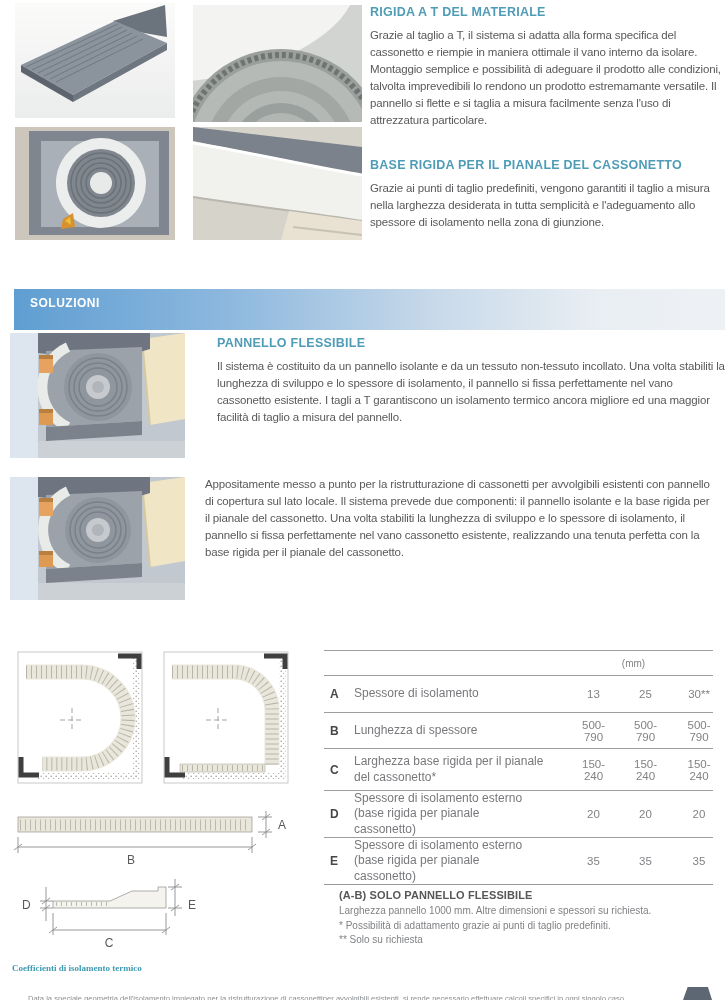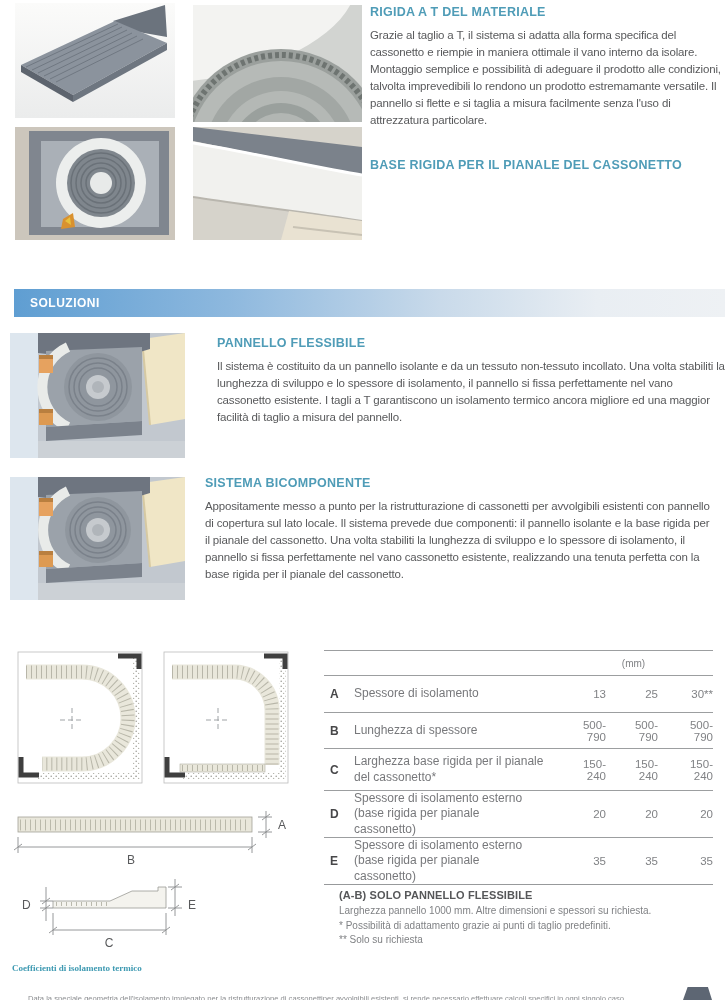--- a/index.html
+++ b/index.html
@@ -3,30 +3,30 @@
 <meta charset="utf-8">
 <style>
   html,body{margin:0;padding:0;background:#ffffff;}
   .page{position:relative;width:725px;height:1000px;background:#fff;overflow:hidden;
         font-family:"Liberation Sans",sans-serif;}
   .abs{position:absolute;}
   .h-teal{color:#4f9cb7;font-size:12.5px;font-weight:bold;letter-spacing:.25px;margin:0 0 8px 0;}
   .body-txt{color:#58595b;font-size:11.5px;line-height:17px;letter-spacing:-0.15px;margin:0;}
   .photo{position:absolute;overflow:hidden;}
   .photo svg{display:block;}
-  .sol-bar{position:absolute;left:14px;top:289px;width:711px;height:28px;
+  .sol-bar{position:absolute;left:14px;top:289px;width:711px;height:41px;
            background:linear-gradient(to right,#5f9ed2 0%,#8db8de 30%,#c9daea 60%,#e9eef3 82%,#eef1f4 100%);
            color:#ffffff;font-size:12px;font-weight:bold;letter-spacing:.5px;line-height:28px;
            padding-left:16px;box-sizing:border-box;}
   .spec-table{position:absolute;left:324px;top:650px;width:389px;border-bottom:1px solid #97999b;}
   .t-row{display:grid;grid-template-columns:30px 1fr 52px 52px 55px;border-top:1px solid #9c9ea0;
          align-items:center;box-sizing:border-box;}
   .t-row .letter{font-size:12px;font-weight:bold;color:#474749;padding-left:6px;}
   .t-row .lbl{font-size:12px;color:#77787b;line-height:1.28;padding-right:10px;}
-  .t-row .val{font-size:11.5px;color:#808285;text-align:right;margin-left:27px;}
+  .t-row .val{font-size:11.5px;color:#808285;text-align:center;margin-left:27px;}
   .t-row.hdr{min-height:25px;}
   .t-row.hdr .unit{grid-column:3/6;text-align:center;font-size:10px;color:#808285;}
   .r-a{min-height:37px;} .r-b{min-height:36px;} .r-c{min-height:42px;}
   .r-d{min-height:38px;} .r-e{min-height:37px;}
   .notes{position:absolute;left:339px;top:889px;width:392px;}
   .notes .nh{font-size:11px;font-weight:bold;color:#565759;margin:0 0 3px 0;letter-spacing:.1px;}
   .notes .nl{font-size:10px;color:#808285;line-height:14.5px;margin:0;}
   .foot-h{position:absolute;left:12px;top:963px;font-size:9px;font-weight:bold;color:#3f9ab2;margin:0;font-family:Liberation Serif, serif;}
   .foot-b{position:absolute;left:12px;top:978px;width:700px;font-size:7.6px;color:#8a8c8f;margin:16px;}
   .corner{position:absolute;left:683px;top:987px;width:29px;height:13px;background:#5d6673;
@@ -111,20 +111,21 @@
     </svg>
   </div>
 
   <div class="abs" style="left:370px;top:5px;width:352px;">
     <h3 class="h-teal">RIGIDA A T DEL MATERIALE</h3>
     <p class="body-txt">Grazie al taglio a T, il sistema si adatta alla forma specifica del cassonetto e riempie in maniera ottimale il vano interno da isolare. Montaggio semplice e possibilità di adeguare il prodotto alle condizioni, talvolta imprevedibili lo rendono un prodotto estremamante versatile. Il pannello si flette e si taglia a misura facilmente senza l'uso di attrezzatura particolare.</p>
   </div>
 
   <div class="abs" style="left:370px;top:158px;width:352px;">
     <h3 class="h-teal">BASE RIGIDA PER IL PIANALE DEL CASSONETTO</h3>
+    <p class="body-txt">Grazie ai punti di taglio predefiniti, vengono garantiti il taglio a misura nella larghezza desiderata in tutta semplicità e l'adeguamento allo spessore di isolamento nella zona di giunzione.</p>
   </div>
 
   <div class="sol-bar">SOLUZIONI</div>
 
   <div class="photo" style="left:10px;top:333px;">
     <svg width="175" height="125" viewBox="0 0 175 125">
       <rect width="175" height="125" fill="#c2c8cf"></rect>
       <rect x="0" y="0" width="28" height="125" fill="#dde6ee"></rect>
       <polygon points="132,6 175,0 175,86 140,92" fill="#f0e6c6"></polygon>
       <line x1="132" y1="6" x2="140" y2="92" stroke="#d6c9a2" stroke-width="2"></line>
@@ -173,21 +174,20 @@
       <rect x="29" y="21" width="14" height="18" fill="#e6a25f"></rect>
       <rect x="29" y="21" width="14" height="4" fill="#b97f3f"></rect>
       <rect x="29" y="74" width="14" height="16" fill="#dd9a52"></rect>
       <rect x="29" y="74" width="14" height="4" fill="#b97f3f"></rect>
       <polygon points="36,92 132,86 132,100 36,106" fill="#7b828c"></polygon>
       <rect x="28" y="106" width="147" height="17" fill="#ccd1d6"></rect>
     </svg>
   </div>
 
   <div class="abs" style="left:205px;top:476px;width:512px;">
-    <h3 class="h-teal">SISTEMA BICOMPONENTE</h3>
     <p class="body-txt">Appositamente messo a punto per la ristrutturazione di cassonetti per avvolgibili esistenti con pannello di copertura sul lato locale. Il sistema prevede due componenti: il pannello isolante e la base rigida per il pianale del cassonetto. Una volta stabiliti la lunghezza di sviluppo e lo spessore di isolamento, il pannello si fissa perfettamente nel vano cassonetto esistente, realizzando una tenuta perfetta con la base rigida per il pianale del cassonetto.</p>
   </div>
 
   <div class="abs" style="left:10px;top:645px;">
     <svg width="305" height="315" viewBox="0 0 305 315">
       <defs>
         <pattern id="speck" width="5" height="5" patternUnits="userSpaceOnUse">
           <circle cx="1.2" cy="1.2" r="0.8" fill="#9d9d97"></circle>
           <circle cx="3.6" cy="3.4" r="0.7" fill="#b5b5ad"></circle>
         </pattern>

